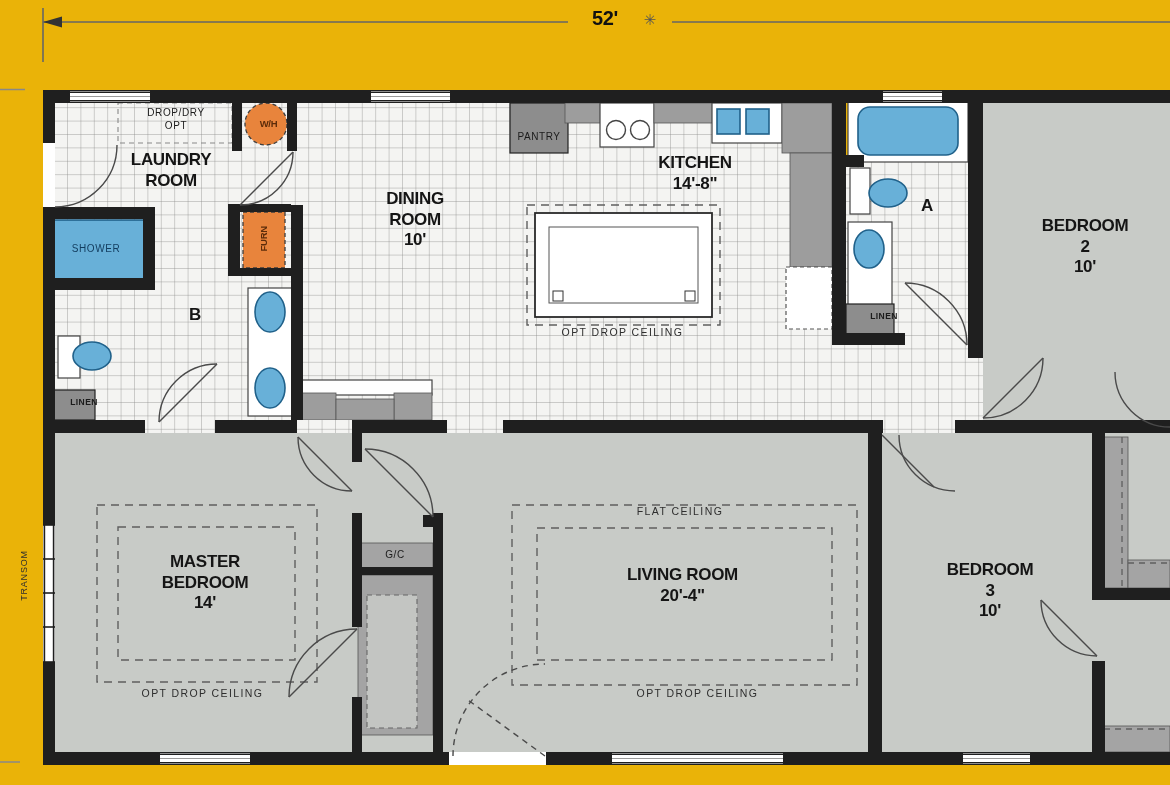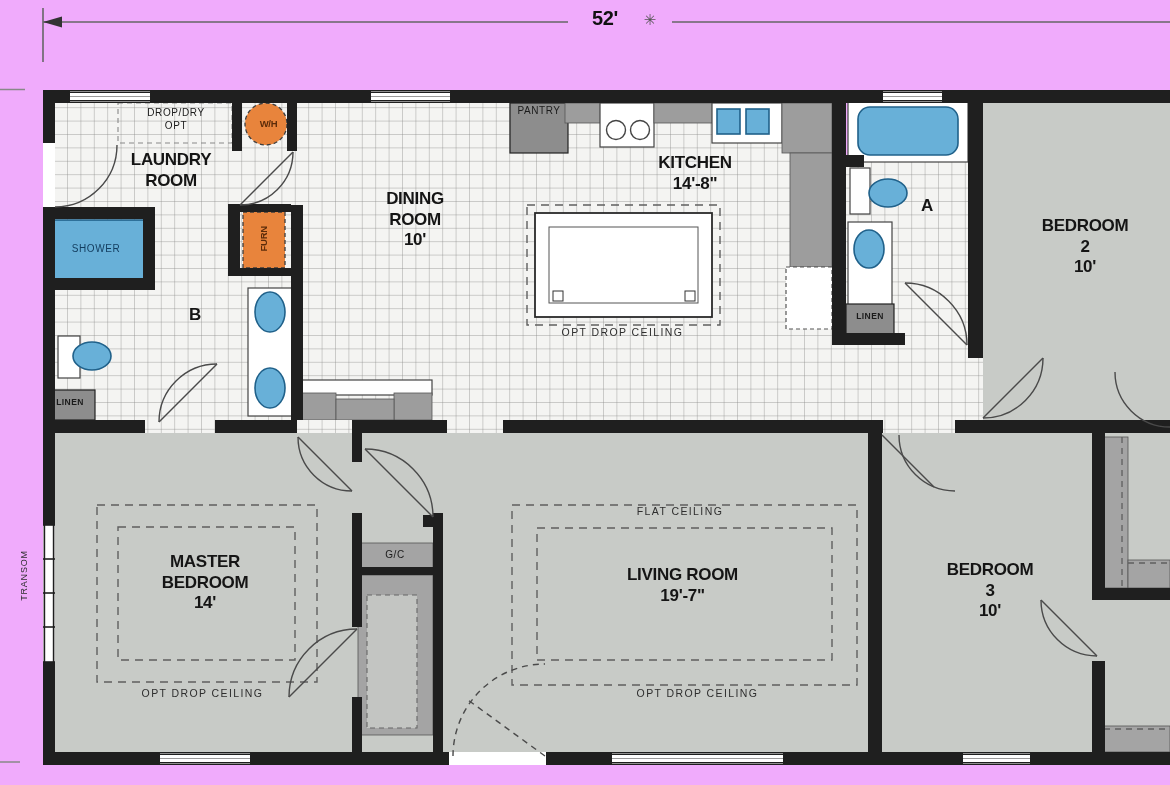--- a/index.html
+++ b/index.html
@@ -1,23 +1,23 @@
 <!DOCTYPE html>
 <html style="--wall: #1f1f1f; --blue: #68b0d8; --orange: #e8843c; --floor_gray: #c8cbc7; --counter: #9d9d9d; --cabinet: #8d8d8d; --closetc: #a4a4a4;"><head>
 <meta charset="utf-8">
 <style>
   html,body{margin:0;padding:0;background:#fff;}
-  #stage{position:relative;width:1170px;height:785px;background:#f0abfc;overflow:hidden;
+  #stage{position:relative;width:1170px;height:785px;background:#eab308;overflow:hidden;
          font-family:"Liberation Sans",sans-serif;}
   #plan-svg{position:absolute;left:0;top:0;}
   .lbl{position:absolute;color:#151515;font-weight:700;text-align:center;
        white-space:pre-line;letter-spacing:-0.3px;line-height:1.22;}
   .big{font-size:17px;text-align:center;}
   .sm{font-weight:400;font-size:10.5px;letter-spacing:1.4px;color:#2e2e2e;}
-  .tiny{font-weight:700;font-size:8.5px;letter-spacing:0.4px;color:#1b1b1b;}
+  .tiny{font-weight:700;font-size:8.5px;letter-spacing:0.4px;color:#1b1b1b;padding-left:14px;}
   .med{font-weight:400;font-size:10px;letter-spacing:0.6px;color:#1b1b1b;}
   .rot{transform:rotate(-90deg);transform-origin:center center;}
   .dim{font-size:20px;font-weight:700;color:#111;}
   .star{font-size:15px;font-weight:400;color:#555;letter-spacing:0;}
   
   .wallr{fill:var(--wall);}
   .tileA{fill:url(#tile);}
   .grayfloor{fill:var(--floor_gray);}
   .counter{fill:var(--counter);stroke:#555;stroke-width:0.8;}
   .cab{fill:var(--cabinet);stroke:#222;stroke-width:1.2;}
@@ -234,39 +234,39 @@
 ROOM</div>
 <div class="lbl" style="left:246px;top:117.5px;width:45px;font-size:9.5px;color:#5c2c0a;text-align:center;">W/H</div>
 <div class="lbl rot" style="left:234px;top:233px;width:60px;font-size:9.5px;color:#5c2c0a;">FURN</div>
 <div class="lbl med" style="left:48px;top:243px;width:96px;color:#123c5e;">SHOWER</div>
 <div class="lbl big" style="left:180px;top:305px;width:30px;">B</div>
 <div class="lbl tiny" style="left:45px;top:397px;width:50px;">LINEN</div>
 
 <div class="lbl big" style="left:355px;top:189px;width:120px;">DINING
 ROOM
 10'</div>
-<div class="lbl med" style="left:508px;top:105px;width:62px;">PANTRY</div>
+<div class="lbl med" style="left:508px;top:131px;width:62px;">PANTRY</div>
 <div class="lbl big" style="left:625px;top:153px;width:140px;">KITCHEN
 14'-8"</div>
 <div class="lbl sm" style="left:560px;top:326px;width:125px;">OPT DROP CEILING</div>
 
 <div class="lbl big" style="left:912px;top:196px;width:30px;">A</div>
 <div class="lbl tiny" style="left:846px;top:311px;width:48px;">LINEN</div>
 <div class="lbl big" style="left:1030px;top:216px;width:110px;">BEDROOM
 2
 10'</div>
 
 <div class="lbl rot" style="left:-16px;top:570px;width:80px;font-size:9px;font-weight:400;letter-spacing:0.8px;color:#2e2e2e;">TRANSOM</div>
 <div class="lbl big" style="left:130px;top:552px;width:150px;">MASTER
 BEDROOM
 14'</div>
 <div class="lbl sm" style="left:140px;top:687px;width:125px;">OPT DROP CEILING</div>
 <div class="lbl med" style="left:365px;top:549px;width:60px;">G/C</div>
 
 <div class="lbl sm" style="left:615px;top:476px;width:130px;margin-top:29px;">FLAT CEILING</div>
 <div class="lbl big" style="left:600px;top:565px;width:165px;">LIVING ROOM
-19'-7"</div>
+20'-4"</div>
 <div class="lbl sm" style="left:635px;top:687px;width:125px;">OPT DROP CEILING</div>
 <div class="lbl big" style="left:935px;top:560px;width:110px;">BEDROOM
 3
 10'</div>
 
 </div>
 
 </body></html>

